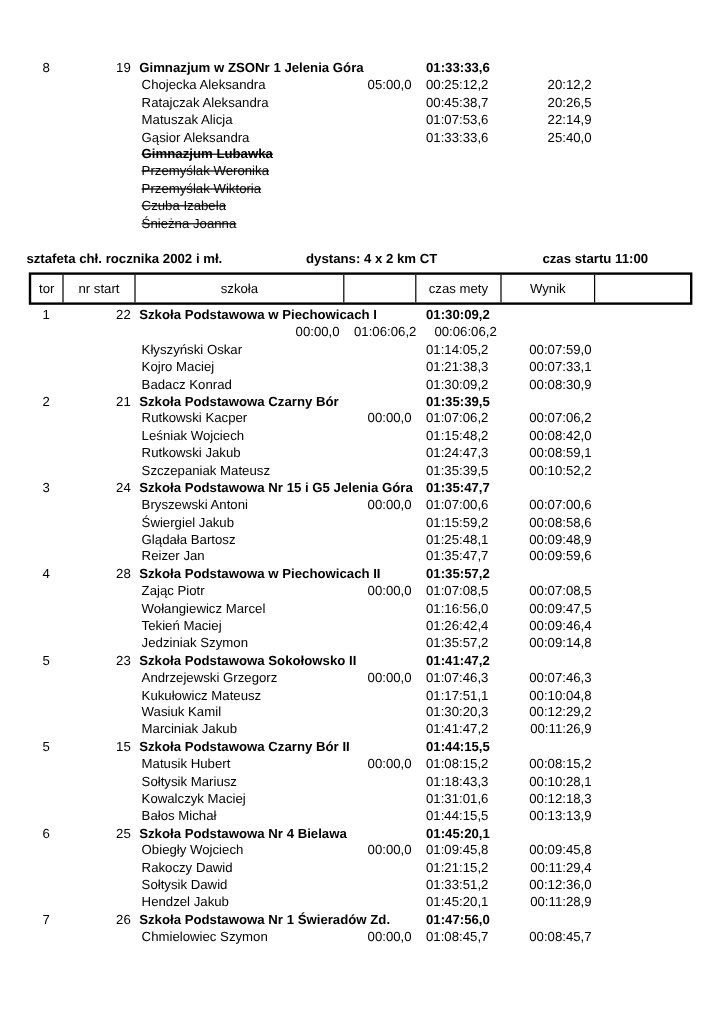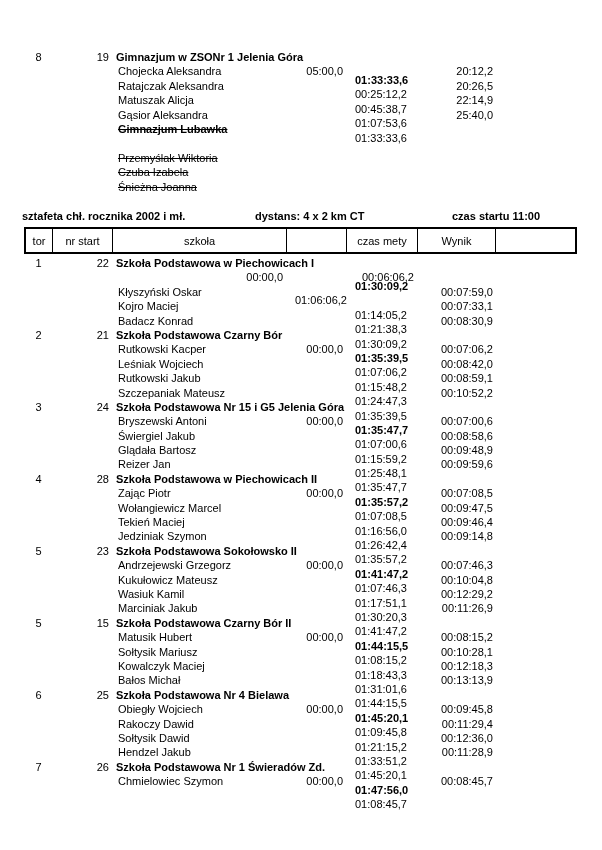--- a/index.html
+++ b/index.html
@@ -16,21 +16,21 @@
     display:grid;
     grid-template-columns:29px 60px 174px 60px 71px 79px 80px;
     height:14.4px;
   }
   .c{display:block;line-height:14.4px;white-space:nowrap;overflow:visible;box-sizing:border-box;}
   .c1{text-align:center;}
   .c2{text-align:right;padding-right:4px;}
   .c3{padding-left:3px;}
   .c3.athlete{padding-left:5px;}
   .c4{text-align:right;padding-right:4px;}
-  .c5{padding-left:8px;margin-top:23px;}
+  .c5{padding-left:8px;}
   .c6{text-align:right;padding-right:4px;}
   .bold{font-weight:bold;}
   .strike{text-decoration:line-through;}
 
   .top-block{position:absolute;top:50px;left:24px;width:553px;}
   .table-body{position:absolute;top:256px;left:24px;width:553px;}
 
   .section-header{position:absolute;top:210px;left:0;width:602px;height:16px;font-weight:bold;}
   .section-header .lbl{position:absolute;top:0;white-space:nowrap;}
   .lbl-category{left:22px;}
@@ -106,20 +106,21 @@
         <span class="c c2"></span>
         <span class="c c3 athlete strike bold">Gimnazjum Lubawka</span>
         <span class="c c4"></span>
         <span class="c c5"></span>
         <span class="c c6"></span>
         <span class="c c7"></span>
       </div>
       <div class="row">
         <span class="c c1"></span>
         <span class="c c2"></span>
+        <span class="c c3 athlete strike">Przemyślak Weronika</span>
         <span class="c c4"></span>
         <span class="c c5"></span>
         <span class="c c6"></span>
         <span class="c c7"></span>
       </div>
       <div class="row">
         <span class="c c1"></span>
         <span class="c c2"></span>
         <span class="c c3 athlete strike">Przemyślak Wiktoria</span>
         <span class="c c4"></span>

